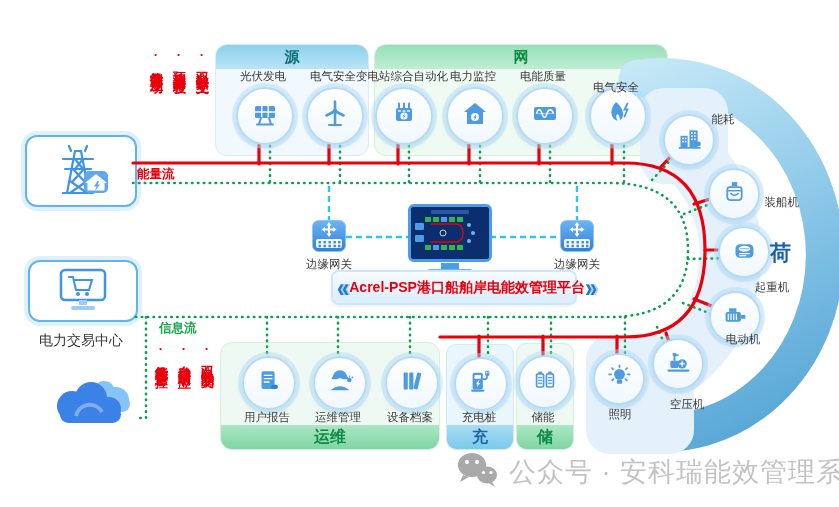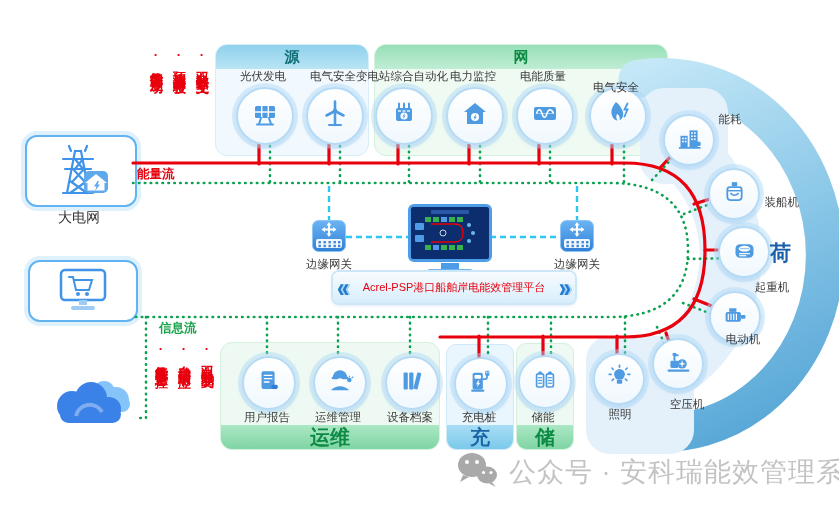--- a/index.html
+++ b/index.html
@@ -3,21 +3,21 @@
 <meta charset="utf-8">
 <style>
   html,body{margin:0;padding:0;background:#fff;}
   .scene{position:relative;width:839px;height:507px;background:#fff;overflow:hidden;
          font-family:"Liberation Sans",sans-serif;}
   
   .panel{position:absolute;border-radius:12px;z-index:2;}
   .panel .hd{position:absolute;left:0;top:0;right:0;height:24px;line-height:24px;text-align:center;
              font-weight:bold;font-size:15px;border-radius:11px 11px 0 0;}
   .panel .ft{position:absolute;left:0;bottom:0;right:0;height:24px;line-height:24px;text-align:center;
-             font-weight:bold;font-size:20px;border-radius:0 0 11px 11px;}
+             font-weight:bold;font-size:16px;border-radius:0 0 11px 11px;}
   .p-src{left:215px;top:44px;width:152px;height:110px;background:#f1f9fe;border:1px solid #d7edf9;}
   .p-src .hd{background:linear-gradient(180deg,#8ed1ec,#b9e4f4);color:#0f6e74;}
   .p-grid{left:374px;top:44px;width:292px;height:110px;background:#eefaf2;border:1px solid #d4f0df;}
   .p-grid .hd{background:linear-gradient(180deg,#96dfb8,#c0edd4);color:#0d8a43;}
   .p-ops{left:220px;top:342px;width:218px;height:106px;background:#edf9f2;border:1px solid #d4f0df;}
   .p-ops .ft{background:linear-gradient(180deg,#abe7c4,#7fd5a4);color:#0d8a43;}
   .p-chg{left:446px;top:344px;width:66px;height:104px;background:#eaf6fd;border:1px solid #cfe9f8;border-radius:10px;}
   .p-chg .ft{background:linear-gradient(180deg,#a8ddf4,#7bc9eb);color:#1a66a8;border-radius:0 0 9px 9px;}
   .p-sto{left:516px;top:343px;width:56px;height:105px;background:#edf9f2;border:1px solid #d4f0df;border-radius:10px;}
   .p-sto .ft{background:linear-gradient(180deg,#abe7c4,#7fd5a4);color:#0d8a43;border-radius:0 0 9px 9px;}
@@ -36,21 +36,21 @@
   
   .vanno{position:absolute;display:flex;flex-direction:row-reverse;gap:5px;z-index:11;}
   .vcol{display:flex;flex-direction:column;align-items:center;}
   .vdot{color:#e8000d;font-weight:bold;font-size:13px;height:11px;line-height:9px;}
   .vtxt{writing-mode:vertical-rl;color:#e8000d;font-weight:bold;font-size:13px;letter-spacing:2px;}
   
   .banner{position:absolute;left:333px;top:272px;width:242px;height:31px;z-index:12;
           background:linear-gradient(180deg,#f7fcff,#d8edfb);border-radius:6px;
           box-shadow:0 0 0 2px #cde6f8,0 2px 4px rgba(120,170,220,.35);
           display:flex;align-items:center;justify-content:space-between;padding:0 4px;box-sizing:border-box;}
-  .banner .txt{color:#e8000d;font-weight:normal;font-size:11px;white-space:nowrap;}
+  .banner .txt{color:#e8000d;font-weight:bold;font-size:14px;white-space:nowrap;}
   .chev{color:#1f7ad0;font-weight:bold;font-size:22px;line-height:1;transform:scaleY(1.25);
         text-shadow:2px 0 0 rgba(110,180,235,.55);}
   
   .monitor{position:absolute;left:408px;top:204px;width:84px;height:58px;background:#0c2e6e;
            border:3px solid #4d9ce8;border-radius:6px;z-index:12;box-sizing:border-box;overflow:hidden;}
   .mneck{position:absolute;left:441px;top:263px;width:18px;height:7px;background:#4d9ce8;z-index:12;}
   .mbase{position:absolute;left:427px;top:269px;width:46px;height:7px;border-radius:3px;z-index:12;
          background:linear-gradient(180deg,#74b8f1,#4d9ce8);}
   
   .gw{position:absolute;width:34px;height:32px;z-index:12;}
@@ -93,36 +93,36 @@
           <path d="M24 16 L32 26 M32 16 L24 26 M22 26 L33 38 M33 26 L22 38 M19 38 L36 50 M36 38 L19 50"></path>
           <path d="M12 50 H42"></path>
             <path d="M20 8 L18 3 M34 8 L36 3"></path>
         </g>
         <rect x="33" y="28" width="24" height="22" rx="5" fill="#5fa8ec"></rect>
         <polygon points="45,31 56,40 53.5,40 53.5,47.5 36.5,47.5 36.5,40 34,40" fill="#ffffff"></polygon>
         <polygon points="46.5,38 43,43.5 45.5,43.5 44,48 49,41.5 46.5,41.5 48,38" fill="#5fa8ec"></polygon>
       </svg>
     </span>
   </div>
-  <div class="lbl14" style="left:25px;top:209px;width:108px;">大电网</div>
 
   <div class="nodebox" style="left:28px;top:260px;width:106px;height:58px;">
     <span class="glyph">
       <svg width="64" height="50" viewBox="0 0 60 50">
         <rect x="8" y="4" width="44" height="30" rx="4" fill="#fdfeff" stroke="#3f93e8" stroke-width="2.5"></rect>
         <g stroke="#3f93e8" stroke-width="2" fill="none" stroke-linecap="round">
           <path d="M16 11 H20 L23 24 H36 L39 14 H21"></path>
         </g>
         <circle cx="25" cy="28" r="2" fill="#3f93e8"></circle>
           <circle cx="34" cy="28" r="2" fill="#3f93e8"></circle>
         <rect x="26" y="34" width="8" height="5" fill="#9fccf4"></rect>
         <rect x="18" y="40" width="24" height="4" rx="2" fill="#9fccf4"></rect>
       </svg>
     </span>
   </div>
+  <div class="lbl14" style="left:8px;top:332px;width:146px;">电力交易中心</div>
 
   <span class="glyph" style="position:absolute;left:46px;top:372px;z-index:2;">
     <svg width="96" height="64" viewBox="0 0 96 64">
       <g fill="#85c4f8">
         <circle cx="70" cy="28" r="13"></circle>
           <circle cx="58" cy="20" r="11"></circle>
           <rect x="52" y="24" width="32" height="16" rx="8"></rect>
       </g>
       <g fill="#3b82e8">
         <circle cx="26" cy="34" r="15"></circle>
@@ -398,21 +398,21 @@
             <rect x="20" y="8" width="1.8" height="1.8"></rect>
         <rect x="16.8" y="11.5" width="1.8" height="1.8"></rect>
             <rect x="20" y="11.5" width="1.8" height="1.8"></rect>
         <rect x="16.8" y="15" width="1.8" height="1.8"></rect>
             <rect x="20" y="15" width="1.8" height="1.8"></rect>
       </g>
       <circle cx="25" cy="21" r="2.6" fill="#4f9be2"></circle>
       <path d="M4 25.5 H26.5" stroke="#4f9be2" stroke-width="2" stroke-linecap="round"></path>
     </svg></span>
   </div>
-  <div class="lbl" style="left:705px;top:112px;width:36px;margin-left:7px;">能耗</div>
+  <div class="lbl" style="left:705px;top:112px;width:36px;">能耗</div>
 
   <div class="circle" style="left:708px;top:168px;width:48px;height:48px;">
     <span><svg width="27" height="27" viewBox="0 0 30 30">
       <rect x="12" y="3.5" width="6" height="4.5" fill="#4f9be2"></rect>
       <path d="M9.5 9 H20.5 Q23 9 23 12.5 V19.5 Q23 23.5 19 23.5 H11 Q7 23.5 7 19.5 V12.5 Q7 9 9.5 9 Z" stroke="#4f9be2" stroke-width="2" fill="none"></path>
       <path d="M7 13 H23" stroke="#4f9be2" stroke-width="1.6"></path>
       <path d="M10.5 15.5 Q15 20.5 19.5 15.5" stroke="#4f9be2" stroke-width="1.8" fill="none"></path>
     </svg></span>
   </div>
   <div class="lbl" style="left:755px;top:195px;width:44px;text-align:right;">装船机</div>

